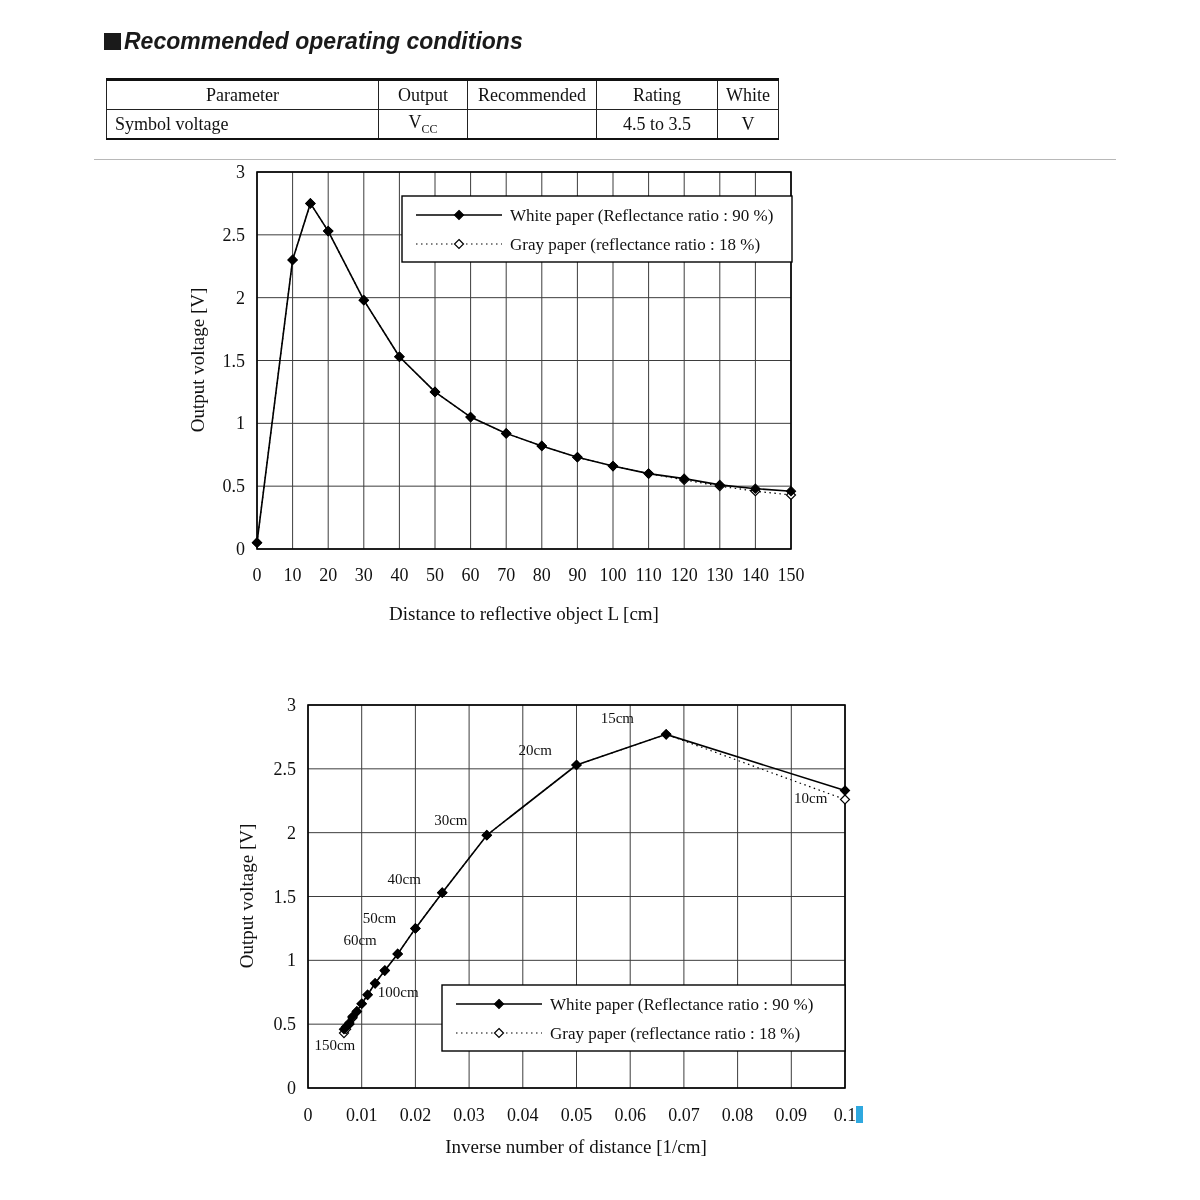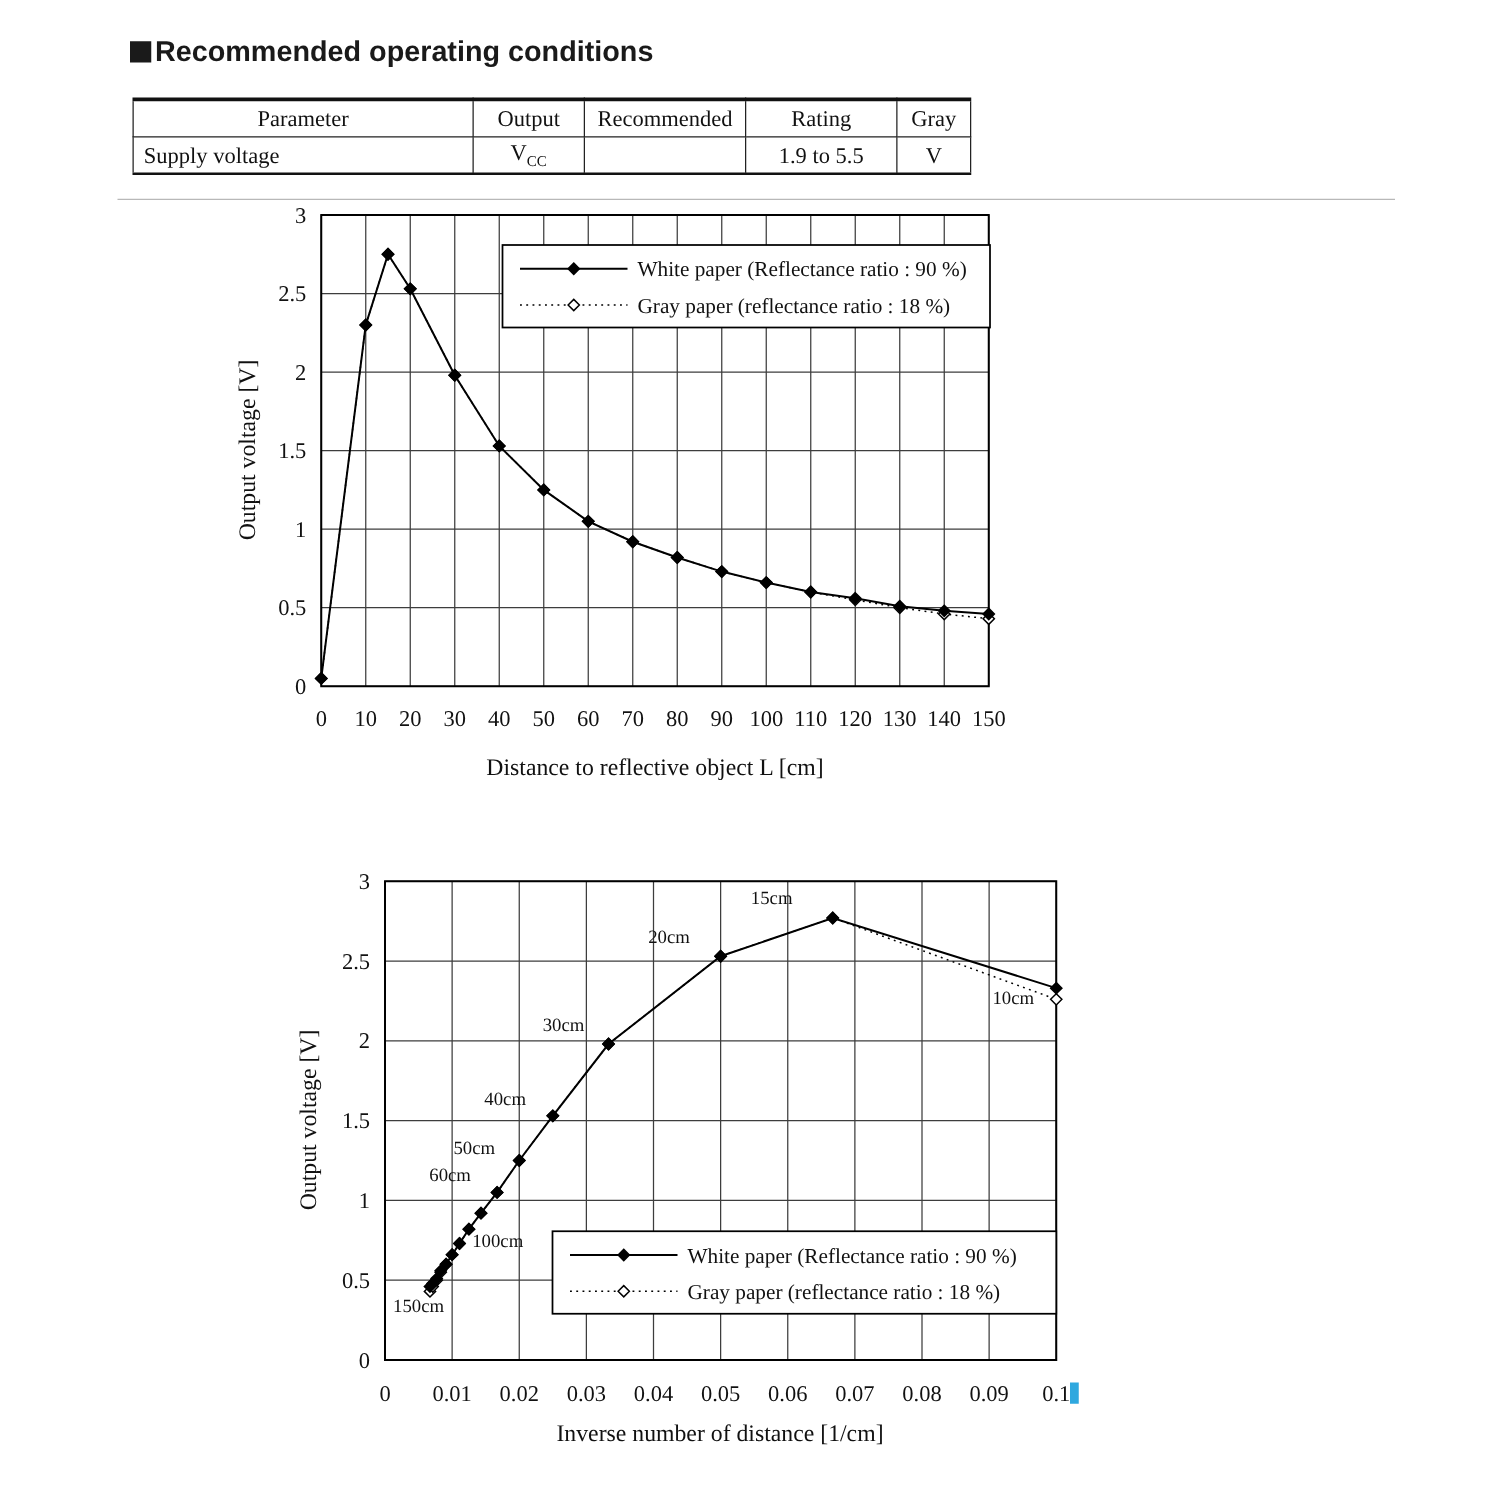--- a/index.html
+++ b/index.html
@@ -1,19 +1,19 @@
 <!DOCTYPE html>
 <html><head>
 <meta charset="utf-8">
 <style>
   html,body { margin:0; padding:0; background:#ffffff; }
   .page { position:relative; width:1200px; height:1200px; background:#ffffff;
           font-family:"Liberation Serif", serif; color:#111; overflow:hidden; }
   .section-title { position:absolute; left:104px; top:28px; display:flex; align-items:center;
-                   font-family:"Liberation Sans", sans-serif; font-weight:bold; font-size:23px; color:#1a1a1a; }
+                   font-family:"Liberation Sans", sans-serif; font-weight:bold; font-size:23px; color:#1a1a1a;font-style:italic; }
   .bullet { width:17px; height:17px; background:#1a1a1a; display:inline-block; margin-right:3px; }
   table.cond-table { position:absolute; left:106px; top:78px; border-collapse:collapse;
                      font-size:18px; border-top:3px solid #111; border-bottom:2px solid #111;
                      font-family:"Liberation Serif", serif; }
   table.cond-table th, table.cond-table td { border:1px solid #222; padding:1px 8px;
                      text-align:center; font-weight:normal; height:26px; white-space:nowrap; }
   table.cond-table td.left { text-align:left; }
   table.cond-table sub { font-size:12px; }
   .col-param { width:255px; } .col-sym { width:72px; } .col-cond { width:112px; }
   .col-rat { width:104px;margin-left:12px; } .col-unit { width:42px; }
@@ -33,29 +33,29 @@
     <span>Recommended operating conditions</span>
   </div>
 
   <table class="cond-table">
     <thead>
       <tr>
         <th class="col-param">Parameter</th>
         <th class="col-sym">Output</th>
         <th class="col-cond">Recommended</th>
         <th class="col-rat">Rating</th>
-        <th class="col-unit">Gray</th>
+        <th class="col-unit">White</th>
       </tr>
     </thead>
     <tbody>
       <tr>
-        <td class="left">Supply voltage</td>
+        <td class="left">Symbol voltage</td>
         <td><span>V</span><sub>CC</sub></td>
         <td></td>
-        <td>1.9 to 5.5</td>
+        <td>4.5 to 3.5</td>
         <td>V</td>
       </tr>
     </tbody>
   </table>
 
   <div class="separator"></div>
 
   <svg id="chart1" class="chart" width="1200" height="475" viewBox="0 160 1200 475">
       <line x1="257" y1="172" x2="257" y2="549" stroke="#3d3d3d" stroke-width="1"></line>
       <line x1="292.6" y1="172" x2="292.6" y2="549" stroke="#3d3d3d" stroke-width="1"></line>

